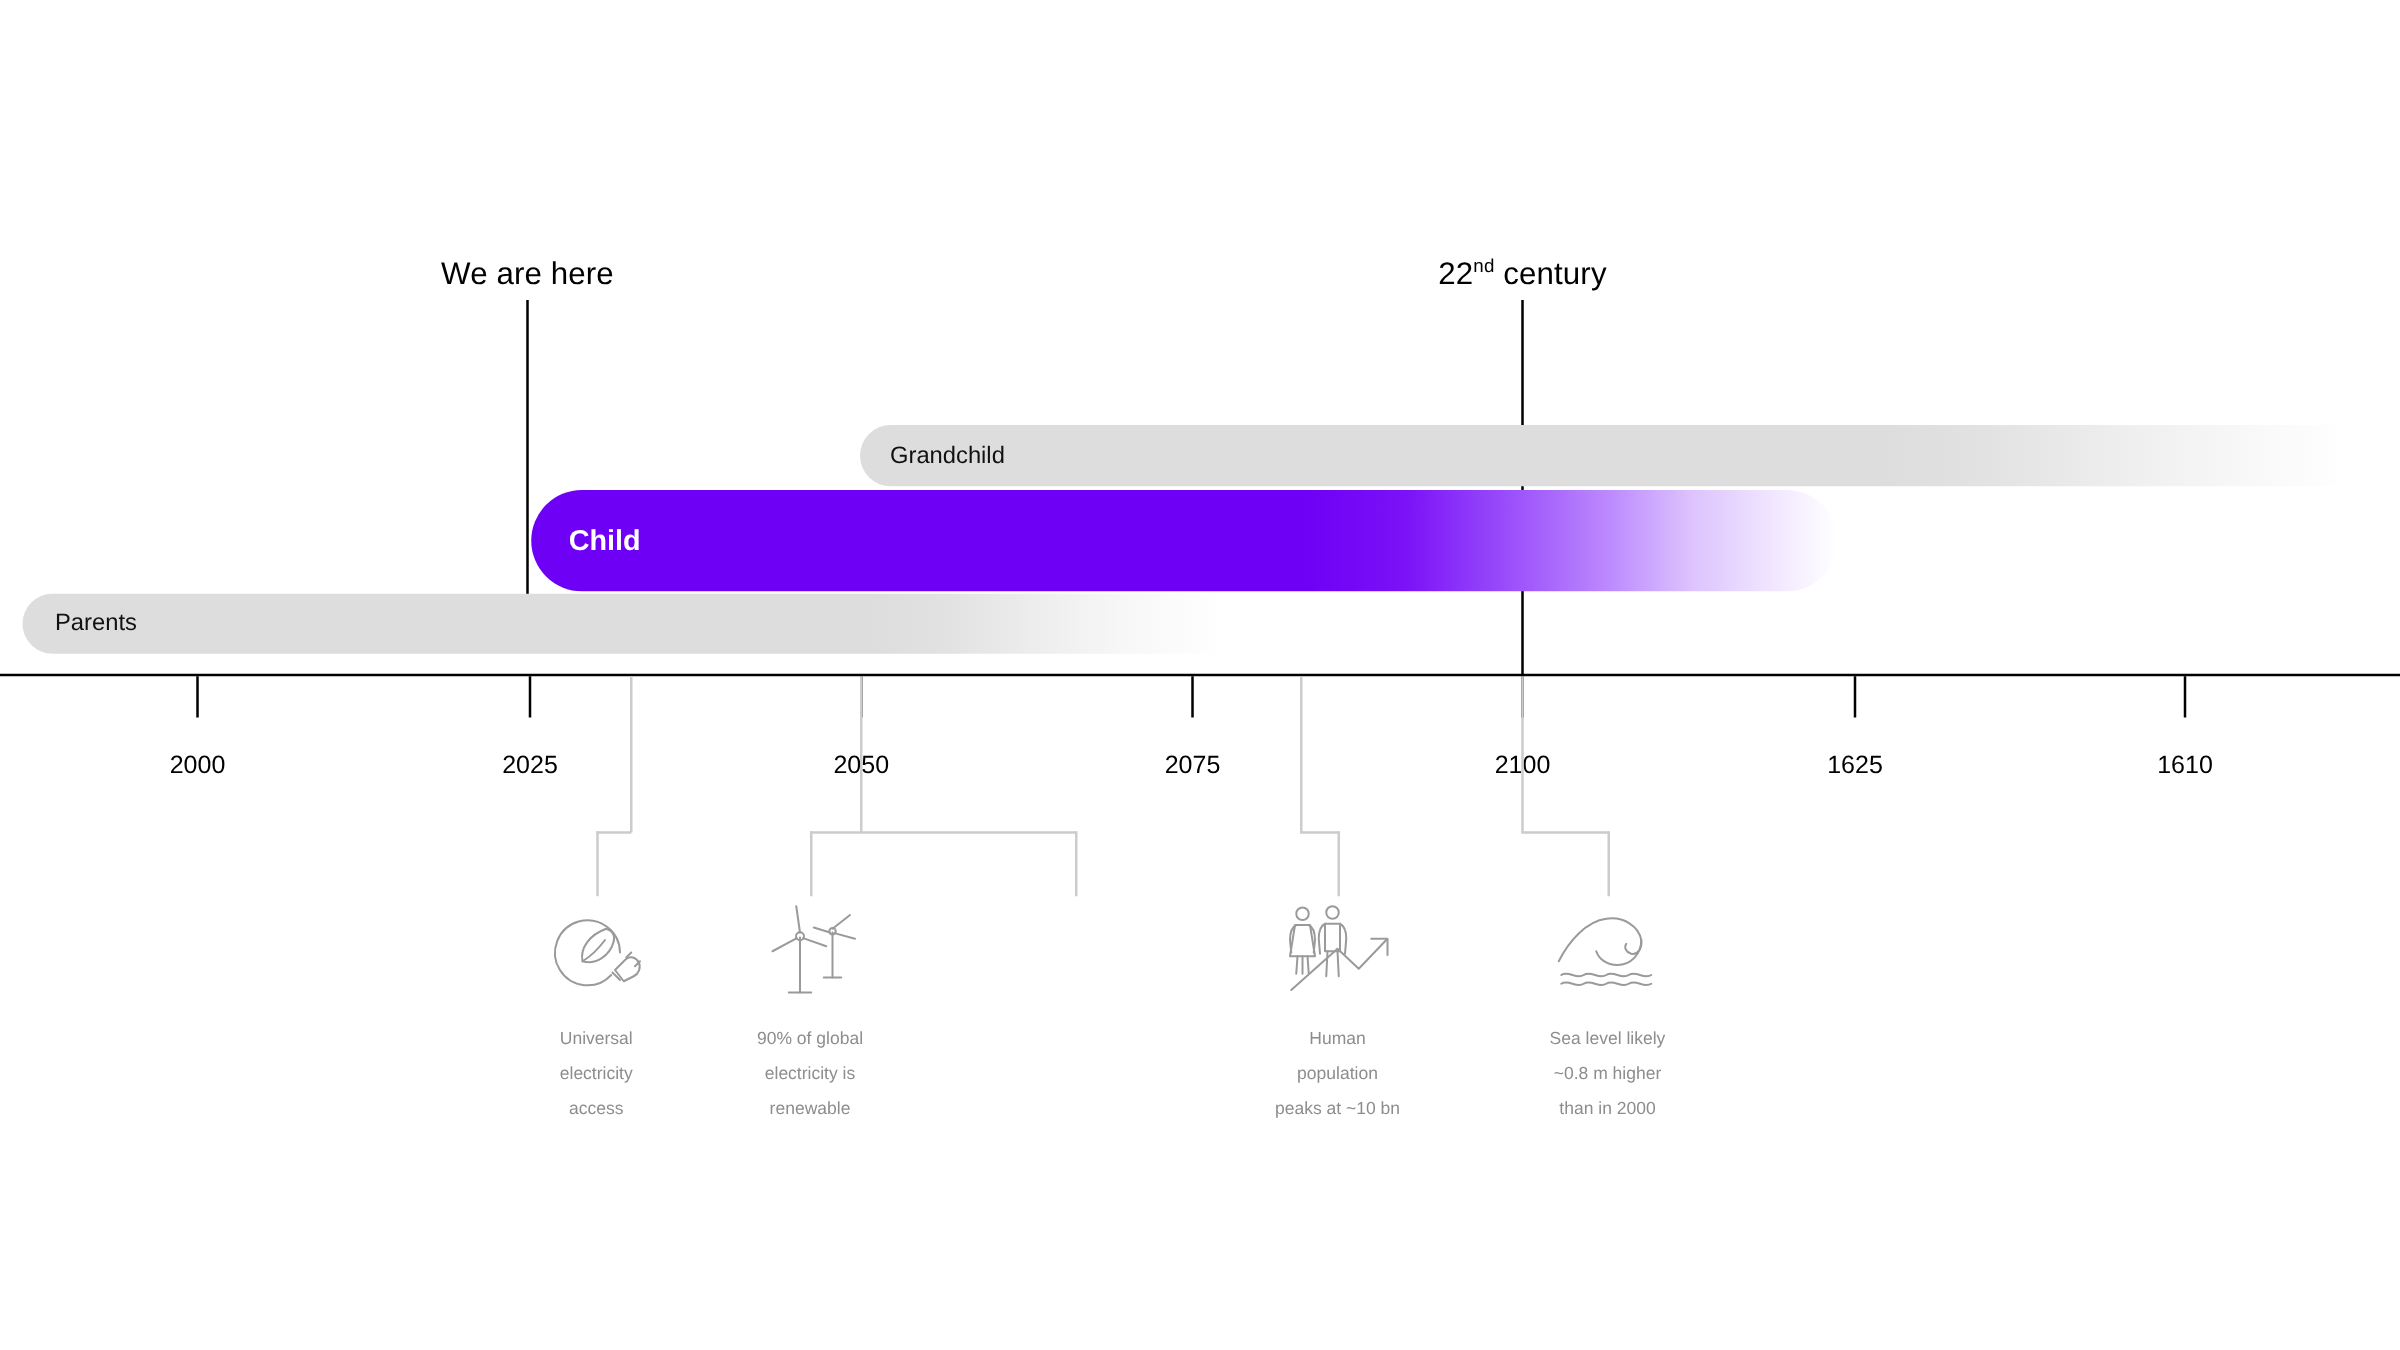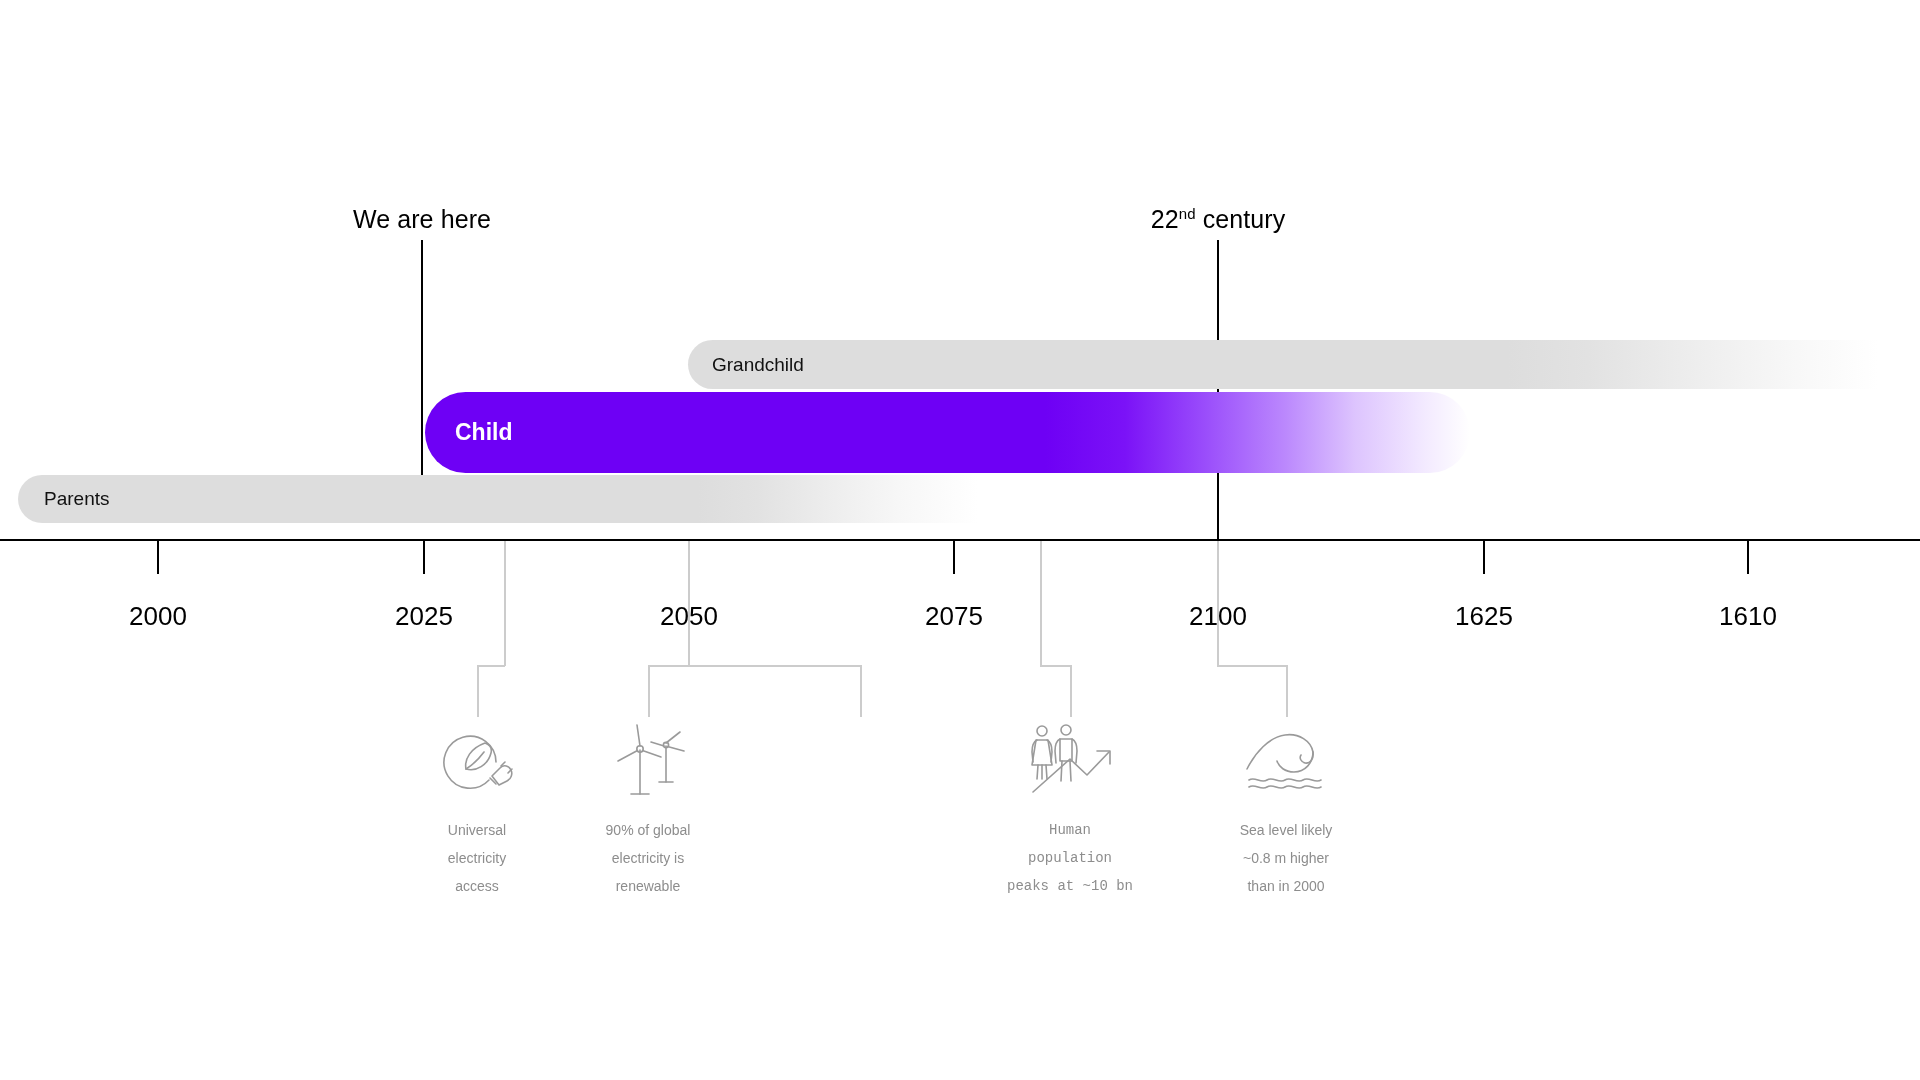--- a/index.html
+++ b/index.html
@@ -114,21 +114,21 @@
   .tick {
     position: absolute;
     top: 541px;
     width: 2px;
     height: 33px;
     background: #000000;
   }
   .tick-label {
     position: absolute;
     top: 601px;
-    font-size: 26px;
+    font-size: 20px;
     color: #000000;
     transform: translateX(-50%);
     white-space: nowrap;
   }
 
   
   .conn {
     position: absolute;
     background: #cccccc;
   }
@@ -253,21 +253,21 @@
         <path d="M38.5 30.5 L57 37"></path>
         <path d="M33.5 30.5 L14 41"></path>
       </svg>
     </div>
     <div class="event-caption">90% of global
 electricity is
 renewable</div>
   </div>
 
 
-  <div class="event" style="left:1070px; top:722px;font-family:Liberation Mono, monospace;">
+  <div class="event" style="left:1070px; top:722px;">
     <div class="event-icon">
       <svg width="94" height="80" viewBox="0 0 94 80" fill="none" stroke="#9a9a9a" stroke-width="1.6" stroke-linecap="round" stroke-linejoin="round">
 
         <circle cx="19" cy="10" r="5"></circle>
         <path d="M14 19 C10 21 9 26 9 31 L10 41"></path>
         <path d="M24 19 C28 21 29 26 29 31 L28 41"></path>
         <path d="M13 19 L25 19 L29 44 L9 44 Z"></path>
         <path d="M15 44 L14 58"></path>
         <path d="M19 44 L19 58"></path>
         <path d="M23 44 L24 58"></path>

